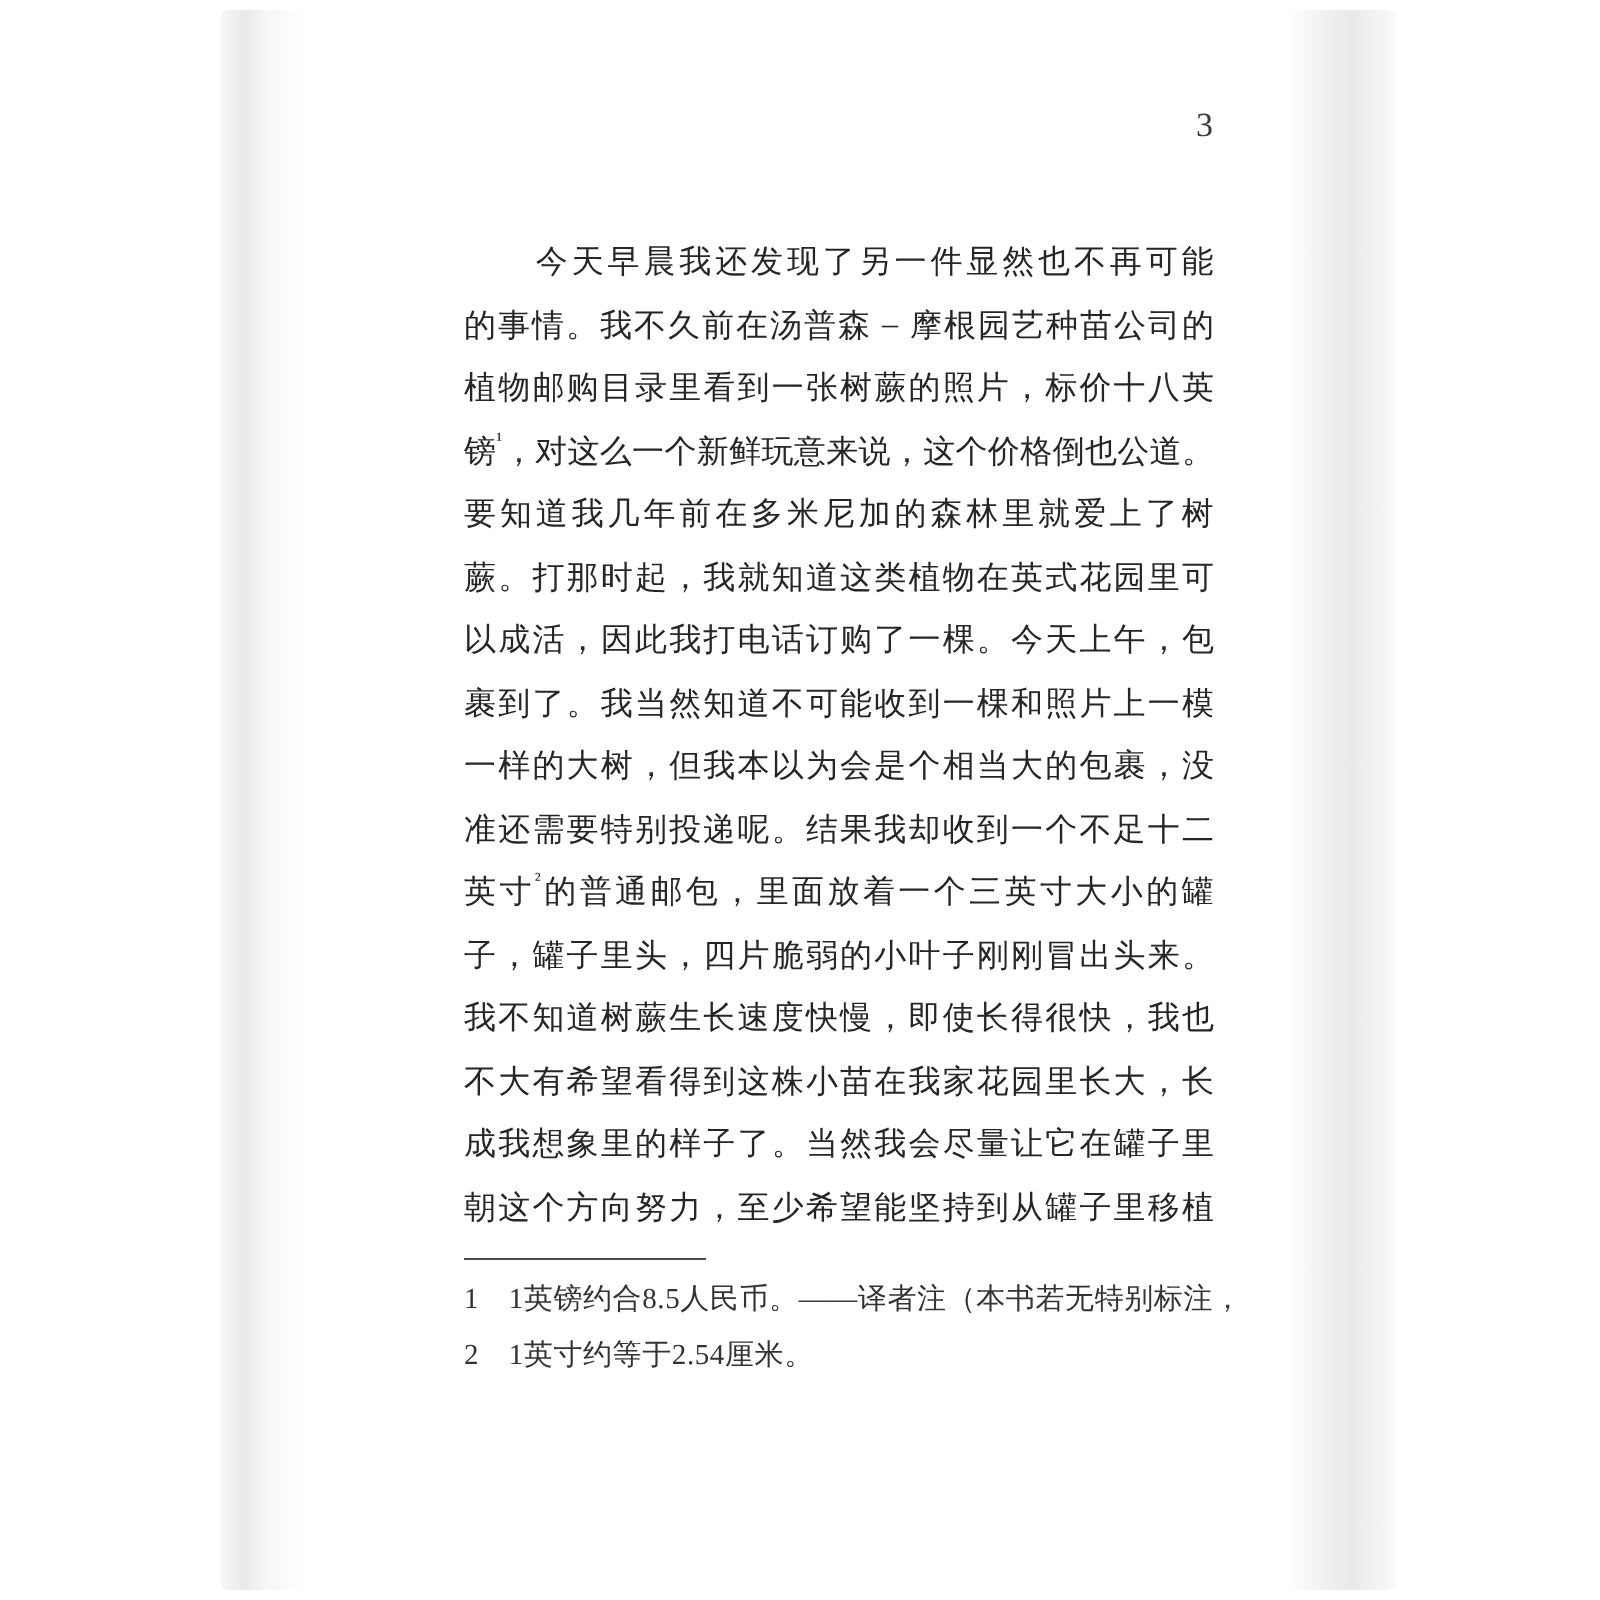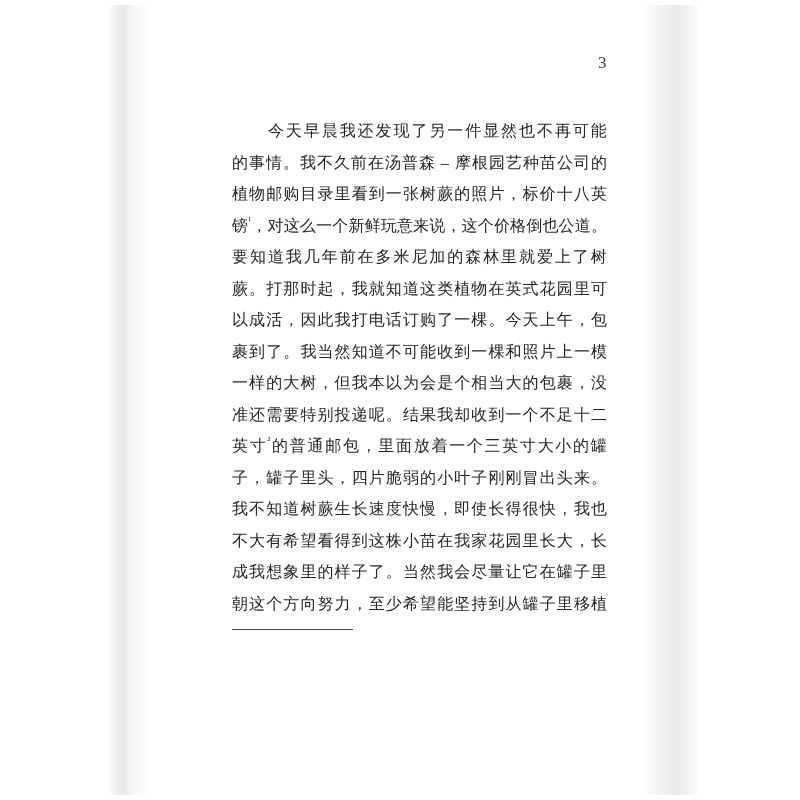--- a/index.html
+++ b/index.html
@@ -462,15 +462,17 @@
           <span>从</span>
           <span>罐</span>
           <span>子</span>
           <span>里</span>
           <span>移</span>
           <span>植</span>
         </div>
       </div>
     <hr class="footnote-divider">
     <div id="footnotes">
+        <div class="footnote-line">1　1英镑约合8.5人民币。——译者注（本书若无特别标注，</div>
+        <div class="footnote-line">2　1英寸约等于2.54厘米。</div>
       </div>
   </div>
 </div>
 
 </body></html>

